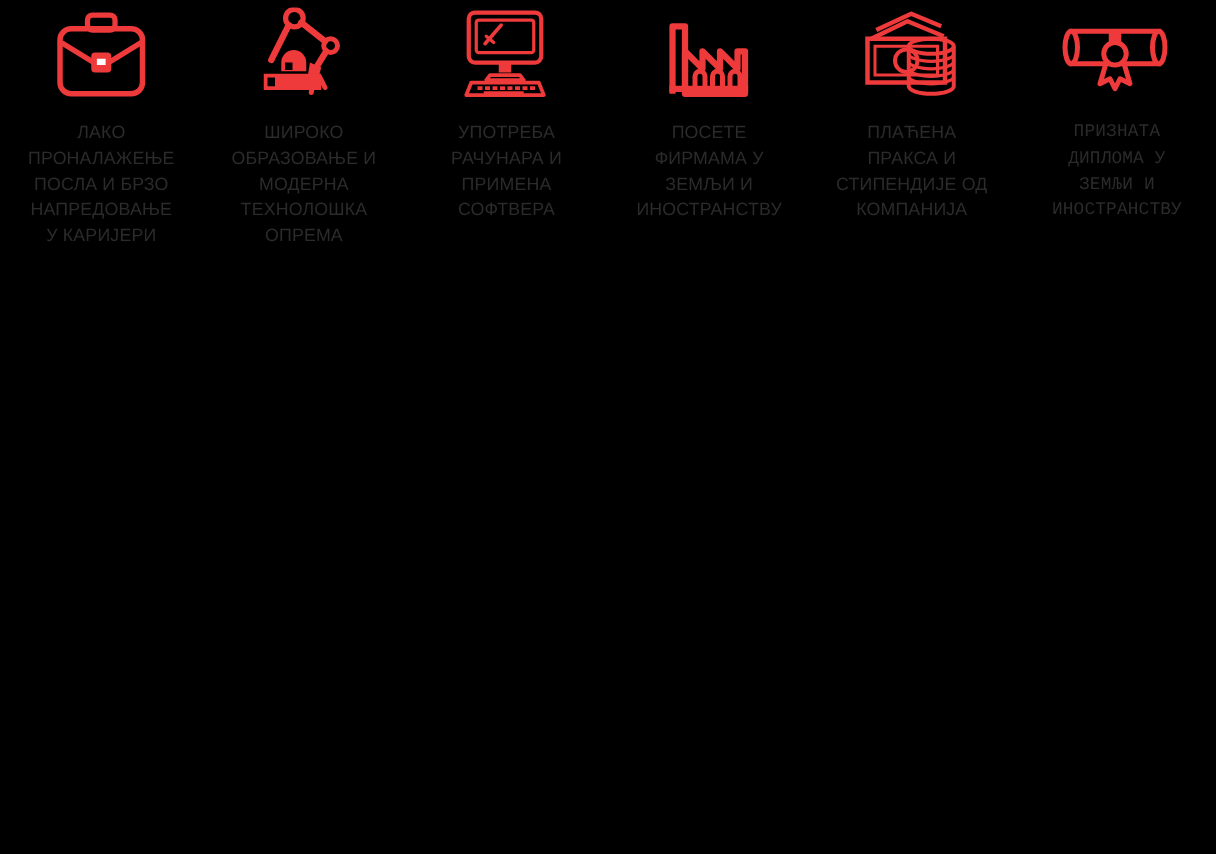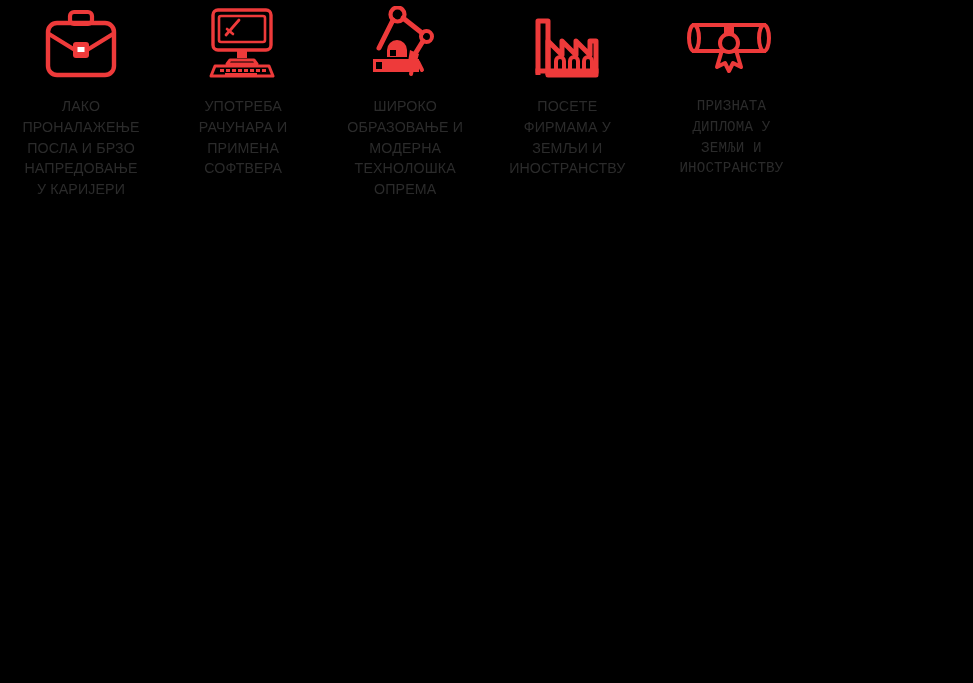--- a/index.html
+++ b/index.html
@@ -82,20 +82,44 @@
         <path d="M6 27 L32 43 L44 43 L70 27" stroke="#ee3a3a" stroke-width="4.4" stroke-linejoin="round" fill="none"></path>
         <rect x="30" y="35" width="16" height="16" rx="3" fill="#ee3a3a"></rect>
         <rect x="34.5" y="40" width="7" height="5" fill="#ffffff"></rect>
       </svg>
     </div>
     <div class="feature-caption">ЛАКО
 ПРОНАЛАЖЕЊЕ
 ПОСЛА И БРЗО
 НАПРЕДОВАЊЕ
 У КАРИЈЕРИ</div>
+  </div>
+
+  <div class="feature-column">
+    <div class="feature-icon">
+      <svg width="78" height="74" viewBox="0 0 78 74" fill="none" xmlns="http://www.w3.org/2000/svg">
+        <circle cx="31.5" cy="8.5" r="7" stroke="#ee3a3a" stroke-width="4.2"></circle>
+        <path d="M27 14 L13 42" stroke="#ee3a3a" stroke-width="5" stroke-linecap="round"></path>
+        <path d="M37 12 L56 27" stroke="#ee3a3a" stroke-width="5" stroke-linecap="round"></path>
+        <circle cx="60.5" cy="30.5" r="5.5" stroke="#ee3a3a" stroke-width="4"></circle>
+        <path d="M57 35 L49 48" stroke="#ee3a3a" stroke-width="5" stroke-linecap="round"></path>
+        <path d="M44 44 L53 48 L50 59 L42 56 Z" fill="#ee3a3a"></path>
+        <path d="M47 58 L45 68" stroke="#ee3a3a" stroke-width="4" stroke-linecap="round"></path>
+        <path d="M52 56 L56 64" stroke="#ee3a3a" stroke-width="4" stroke-linecap="round"></path>
+        <path d="M21 44 a10 10 0 0 1 20 0 v7 h-20 z" fill="#ee3a3a"></path>
+        <rect x="24" y="44" width="6" height="6" fill="#000000"></rect>
+        <path d="M7 53 h46 v13 h-46 z" fill="#ee3a3a"></path>
+        <rect x="10" y="56" width="6" height="7" fill="#000000"></rect>
+      </svg>
+    </div>
+    <div class="feature-caption">ШИРОКО
+ОБРАЗОВАЊЕ И
+МОДЕРНА
+ТЕХНОЛОШКА
+ОПРЕМА</div>
   </div>
 
   <div class="feature-column">
     <div class="feature-icon">
       <svg width="80" height="72" viewBox="0 0 80 72" fill="none" xmlns="http://www.w3.org/2000/svg">
         <rect x="10" y="3" width="58" height="40" rx="5" stroke="#ee3a3a" stroke-width="3.4"></rect>
         <rect x="16" y="9" width="46" height="26" rx="2" stroke="#ee3a3a" stroke-width="2.6"></rect>
         <path d="M23 28 L36 13" stroke="#ee3a3a" stroke-width="2.8" stroke-linecap="round"></path>
         <path d="M24 22 L30 27" stroke="#ee3a3a" stroke-width="2.6" stroke-linecap="round"></path>
         <rect x="34" y="43" width="10" height="8" fill="#ee3a3a"></rect>
@@ -115,59 +139,53 @@
       </svg>
     </div>
     <div class="feature-caption">УПОТРЕБА
 РАЧУНАРА И
 ПРИМЕНА
 СОФТВЕРА</div>
   </div>
 
   <div class="feature-column">
     <div class="feature-icon">
-      <svg width="78" height="74" viewBox="0 0 78 74" fill="none" xmlns="http://www.w3.org/2000/svg">
-        <circle cx="31.5" cy="8.5" r="7" stroke="#ee3a3a" stroke-width="4.2"></circle>
-        <path d="M27 14 L13 42" stroke="#ee3a3a" stroke-width="5" stroke-linecap="round"></path>
-        <path d="M37 12 L56 27" stroke="#ee3a3a" stroke-width="5" stroke-linecap="round"></path>
-        <circle cx="60.5" cy="30.5" r="5.5" stroke="#ee3a3a" stroke-width="4"></circle>
-        <path d="M57 35 L49 48" stroke="#ee3a3a" stroke-width="5" stroke-linecap="round"></path>
-        <path d="M44 44 L53 48 L50 59 L42 56 Z" fill="#ee3a3a"></path>
-        <path d="M47 58 L45 68" stroke="#ee3a3a" stroke-width="4" stroke-linecap="round"></path>
-        <path d="M52 56 L56 64" stroke="#ee3a3a" stroke-width="4" stroke-linecap="round"></path>
-        <path d="M21 44 a10 10 0 0 1 20 0 v7 h-20 z" fill="#ee3a3a"></path>
-        <rect x="24" y="44" width="6" height="6" fill="#000000"></rect>
-        <path d="M7 53 h46 v13 h-46 z" fill="#ee3a3a"></path>
-        <rect x="10" y="56" width="6" height="7" fill="#000000"></rect>
-      </svg>
-    </div>
-    <div class="feature-caption">ШИРОКО
-ОБРАЗОВАЊЕ И
-МОДЕРНА
-ТЕХНОЛОШКА
-ОПРЕМА</div>
-  </div>
-
-  <div class="feature-column">
-    <div class="feature-icon">
       <svg width="78" height="72" viewBox="0 0 78 72" fill="none" xmlns="http://www.w3.org/2000/svg">
         <path d="M10 68 V14 h10 V68" stroke="#ee3a3a" stroke-width="5" stroke-linejoin="round" fill="none"></path>
         <path d="M20 68 V34 l14 14 V34 l14 14 V34 l14 14 V34 l6 0 V68 Z" stroke="#ee3a3a" stroke-width="5" stroke-linejoin="round" fill="none"></path>
         <path d="M10 64 h58" stroke="#ee3a3a" stroke-width="5" stroke-linecap="square"></path>
         <path d="M28 62 v-8 a4 4 0 0 1 8 0 v8" stroke="#ee3a3a" stroke-width="4" fill="none"></path>
         <path d="M42 62 v-8 a4 4 0 0 1 8 0 v8" stroke="#ee3a3a" stroke-width="4" fill="none"></path>
         <path d="M56 62 v-8 a4 4 0 0 1 8 0 v8" stroke="#ee3a3a" stroke-width="4" fill="none"></path>
       </svg>
     </div>
     <div class="feature-caption">ПОСЕТЕ
 ФИРМАМА У
 ЗЕМЉИ И
 ИНОСТРАНСТВУ</div>
   </div>
 
+  <div class="feature-column">
+    <div class="feature-icon">
+      <svg width="84" height="72" viewBox="0 0 84 72" fill="none" xmlns="http://www.w3.org/2000/svg">
+        <path d="M14 17 L42 4 L66 14" stroke="#ee3a3a" stroke-width="3.4" stroke-linejoin="round" fill="none"></path>
+        <path d="M10 24 L39 10 L68 22" stroke="#ee3a3a" stroke-width="3.4" stroke-linejoin="round" fill="none"></path>
+        <rect x="7" y="24" width="62" height="35" stroke="#ee3a3a" stroke-width="3.6"></rect>
+        <rect x="13" y="30" width="50" height="23" stroke="#ee3a3a" stroke-width="2.4"></rect>
+        <circle cx="38" cy="41.5" r="9" stroke="#ee3a3a" stroke-width="3.2"></circle>
+        <ellipse cx="58" cy="30" rx="18" ry="6" stroke="#ee3a3a" stroke-width="3.2"></ellipse>
+        <path d="M40 30 V62 a18 6 0 0 0 36 0 V30" stroke="#ee3a3a" stroke-width="3.2" fill="none"></path>
+        <path d="M40 36 a18 6 0 0 0 36 0 M40 42 a18 6 0 0 0 36 0 M40 48 a18 6 0 0 0 36 0 M40 54 a18 6 0 0 0 36 0" stroke="#ee3a3a" stroke-width="2.6" fill="none"></path>
+      </svg>
+    </div>
+    <div class="feature-caption">ПЛАЋЕНА
+ПРАКСА И
+СТИПЕНДИЈЕ ОД
+КОМПАНИЈА</div>
+  </div>
 
   <div class="feature-column">
     <div class="feature-icon">
       <svg width="90" height="68" viewBox="0 0 90 68" fill="none" xmlns="http://www.w3.org/2000/svg">
         <path d="M10 16 h70 v26 h-70 z" stroke="#ee3a3a" stroke-width="4" fill="none"></path>
         <ellipse cx="10" cy="29" rx="5" ry="13" stroke="#ee3a3a" stroke-width="4" fill="#000000"></ellipse>
         <ellipse cx="80" cy="29" rx="5" ry="13" stroke="#ee3a3a" stroke-width="4" fill="#000000"></ellipse>
         <path d="M40 16 h10 v14 h-10 z" fill="#ee3a3a"></path>
         <circle cx="45" cy="34" r="9" stroke="#ee3a3a" stroke-width="4" fill="#000000"></circle>
         <path d="M38 41 L33 58 L41 54 L45 62 L49 54 L57 58 L52 41" stroke="#ee3a3a" stroke-width="4" stroke-linejoin="round" fill="none"></path>

